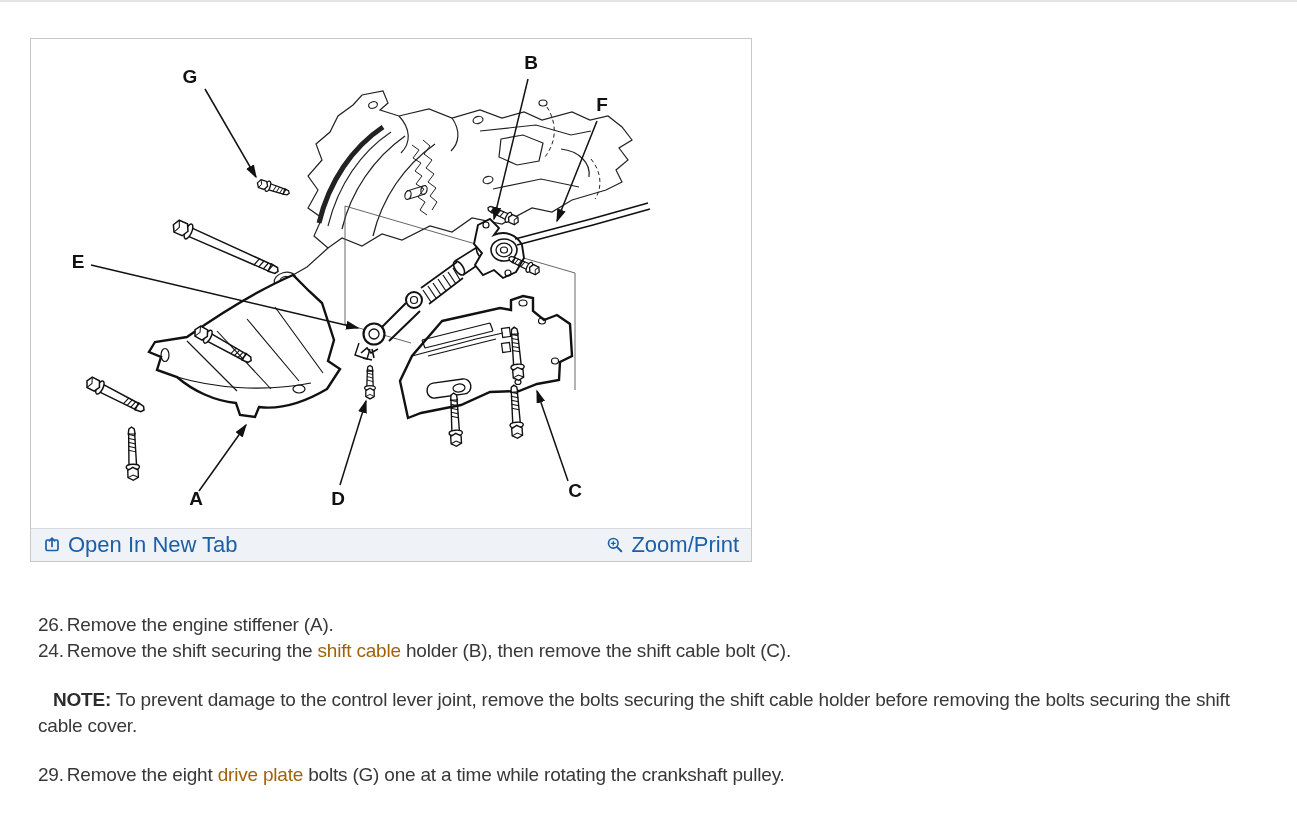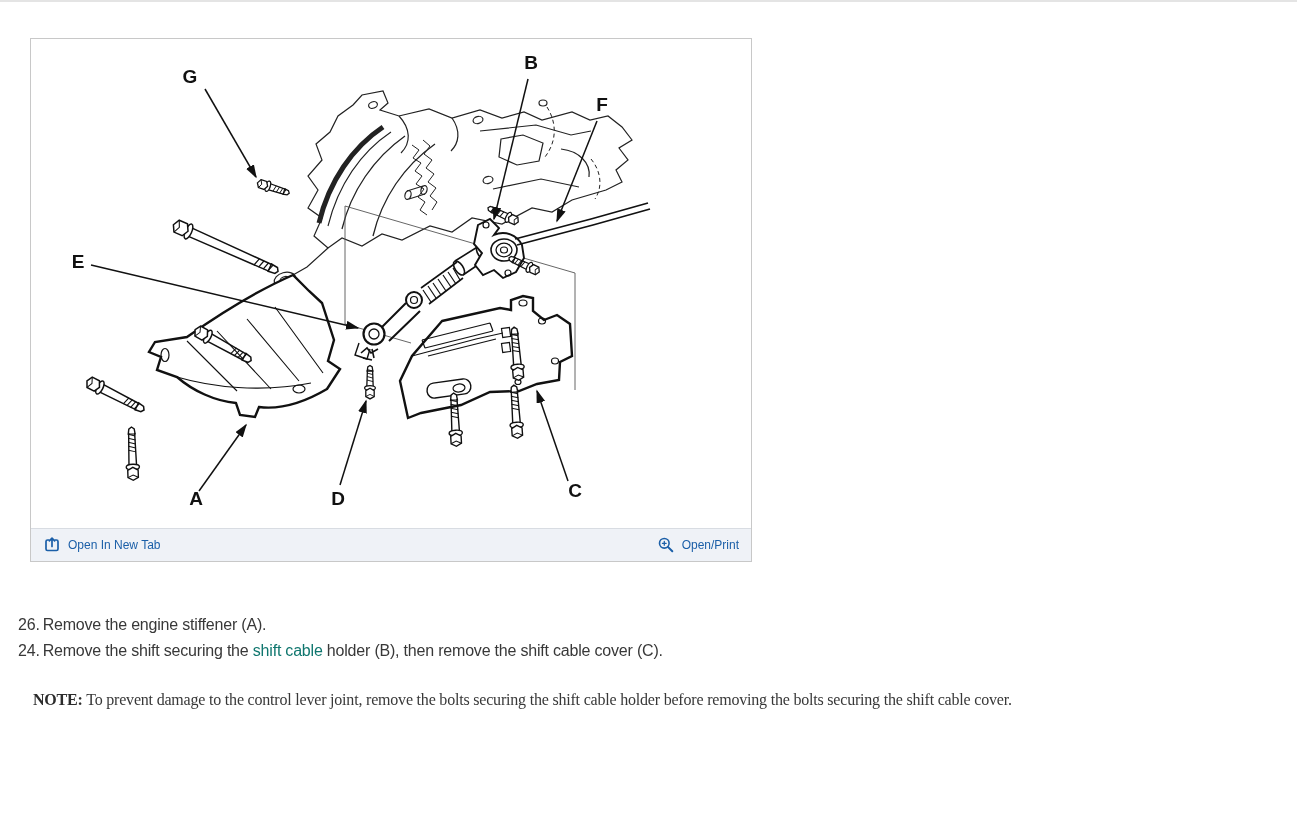--- a/index.html
+++ b/index.html
@@ -16,32 +16,32 @@
   }
   .figure-area{flex:1 1 auto;position:relative;overflow:hidden;}
   .figure-area svg{display:block;}
   .figure-footer{
     flex:0 0 33px;height:33px;background:#eff2f7;border-top:1px solid #d8dce2;
     display:flex;align-items:center;justify-content:space-between;
     padding:0 12px;box-sizing:border-box;
   }
   .foot-link{
     display:flex;align-items:center;gap:7px;cursor:pointer;
-    color:#1b5fa8;font-size:12px;text-decoration:none;white-space:nowrap;
+    color:#1b5fa8;font-size:22px;text-decoration:none;white-space:nowrap;
   }
   .foot-link svg{flex:0 0 auto;}
   
   .steps{
-    position:absolute;left:18px;top:612px;width:1240px;
-    font-size:16px;line-height:25.5px;letter-spacing:-0.2px;color:#383838;
+    position:absolute;left:38px;top:612px;width:1240px;
+    font-size:19px;line-height:25.5px;letter-spacing:-0.2px;color:#383838;
   }
   .step .num{margin-right:3px;}
-  .note-para{margin:24px 0;text-indent:15px;max-width:1220px;font-family:Liberation Serif, serif;}
+  .note-para{margin:24px 0;text-indent:15px;max-width:1220px;}
   .note-para b{color:#2c2c2c;}
-  a.inline-link{color:#0f766e;text-decoration:none;cursor:pointer;}
+  a.inline-link{color:#a16207;text-decoration:none;cursor:pointer;}
   
   text.dlabel{font-family:"Liberation Sans","DejaVu Sans",sans-serif;font-weight:bold;font-size:19px;fill:#111;}
 </style>
 </head>
 <body>
 
 <div class="top-line"></div>
 
 <div class="figure-panel">
   <div class="figure-area">
@@ -227,28 +227,31 @@
       <span>Open In New Tab</span>
     </a>
     <a class="foot-link">
       <svg width="18" height="18" viewBox="0 0 18 18">
         <g stroke="#1b5fa8" fill="none" stroke-linecap="round">
           <circle cx="7.3" cy="7.3" r="4.8" stroke-width="1.6"></circle>
           <path d="M10.9,10.9 L15.3,15.3" stroke-width="2"></path>
           <path d="M7.3,5.4 V9.2 M5.4,7.3 H9.2" stroke-width="1.3"></path>
         </g>
       </svg>
-      <span>Open/Print</span>
+      <span>Zoom/Print</span>
     </a>
   </div>
 </div>
 
 <div class="steps">
   <div class="step">
     <span class="num">26.</span><span>Remove the engine stiffener (A).</span>
   </div>
   <div class="step">
-    <span class="num">24.</span><span>Remove the shift securing the </span><a class="inline-link">shift cable</a><span> holder (B), then remove the shift cable cover (C).</span>
+    <span class="num">24.</span><span>Remove the shift securing the </span><a class="inline-link">shift cable</a><span> holder (B), then remove the shift cable bolt (C).</span>
   </div>
   <div class="note-para">
     <b>NOTE:</b> <span>To prevent damage to the control lever joint, remove the bolts securing the shift cable holder before removing the bolts securing the shift cable cover.</span>
   </div>
+  <div class="step">
+    <span class="num">29.</span><span>Remove the eight </span><a class="inline-link">drive plate</a><span> bolts (G) one at a time while rotating the crankshaft pulley.</span>
+  </div>
 </div>
 
 </body></html>

